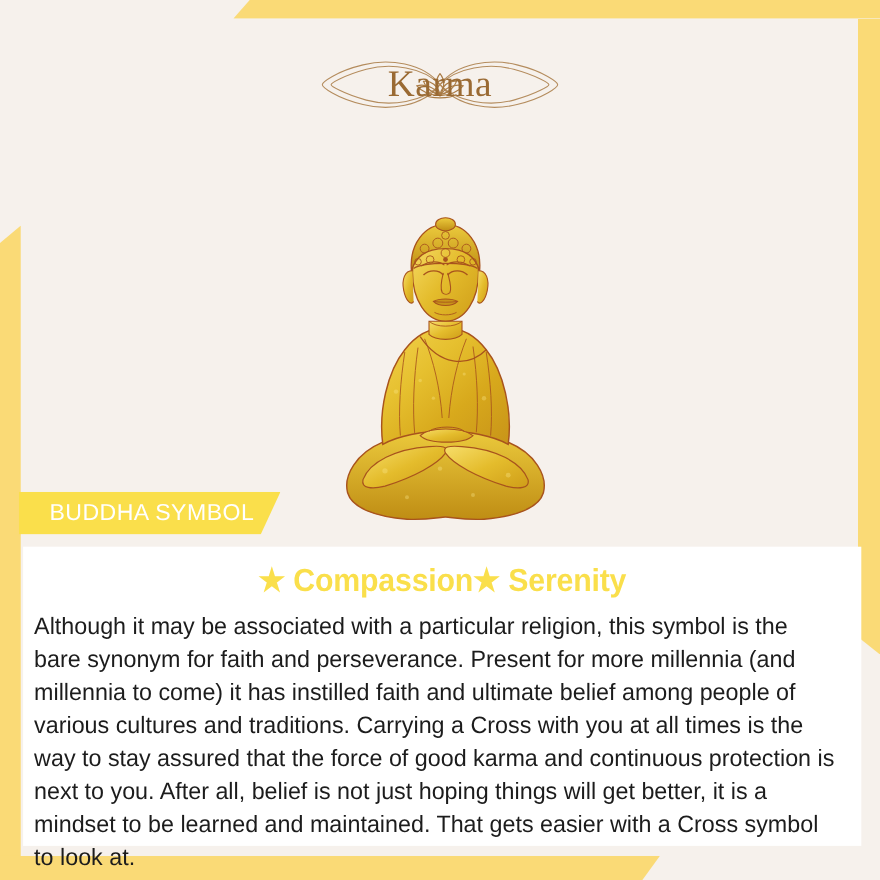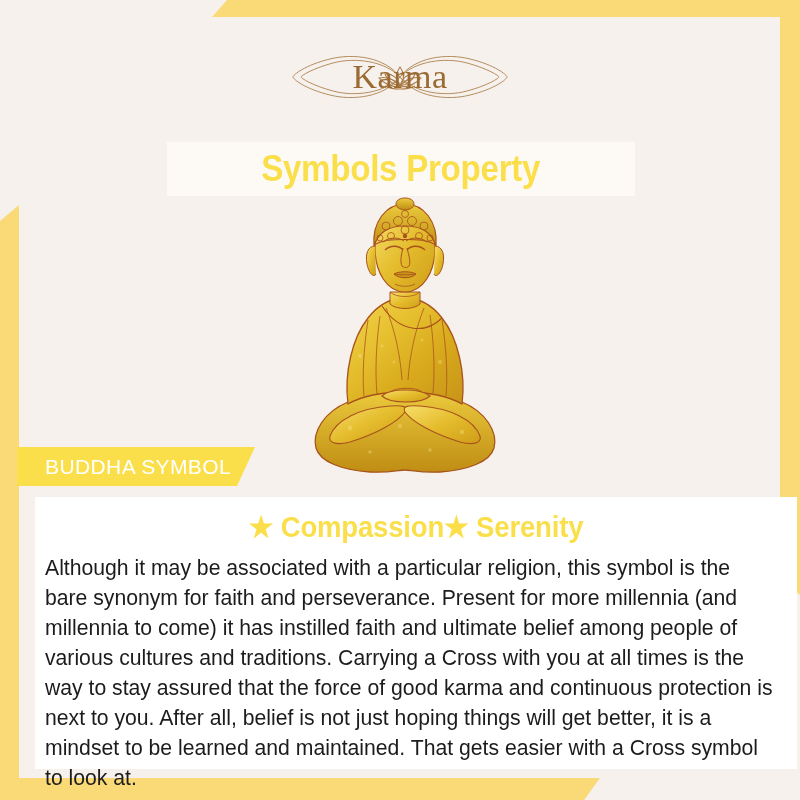--- a/index.html
+++ b/index.html
@@ -168,21 +168,21 @@
     letter-spacing: 0.4px;
     padding-left: 28px;
     white-space: nowrap;
     font-family: "Liberation Sans", sans-serif;
   }
 
   
 
   #content-panel {
     position: absolute;
-    left: 35px;
+    left: 21px;
     top: 497px;
     width: 762px;
     height: 272px;
     background: #ffffff;
   }
 
   #subtitle {
     margin-top: 13px;
     text-align: center;
     font-family: "Liberation Sans Narrow", "Liberation Sans", sans-serif;
@@ -232,23 +232,20 @@
           <path d="M165 44 C174 44, 182 40, 186 35 C178 33, 169 37, 165 44 Z"></path>
           <path d="M150 43 C156 47, 174 47, 180 43"></path>
         </g>
       </svg>
       <div id="logo-text">
         <span>Karma</span>
       </div>
     </div>
   </div>
 
-  <div id="title-banner">
-    <div id="title-text">Symbols Property</div>
-  </div>
 
   <div id="buddha-wrap">
     <svg id="buddha-svg" viewBox="0 0 230 290">
       <defs>
         <linearGradient id="goldA" x1="0" y1="0" x2="1" y2="1">
           <stop offset="0%" stop-color="#f3d24e"></stop>
           <stop offset="35%" stop-color="#e6c02f"></stop>
           <stop offset="65%" stop-color="#d8a91c"></stop>
           <stop offset="100%" stop-color="#c89419"></stop>
         </linearGradient>

